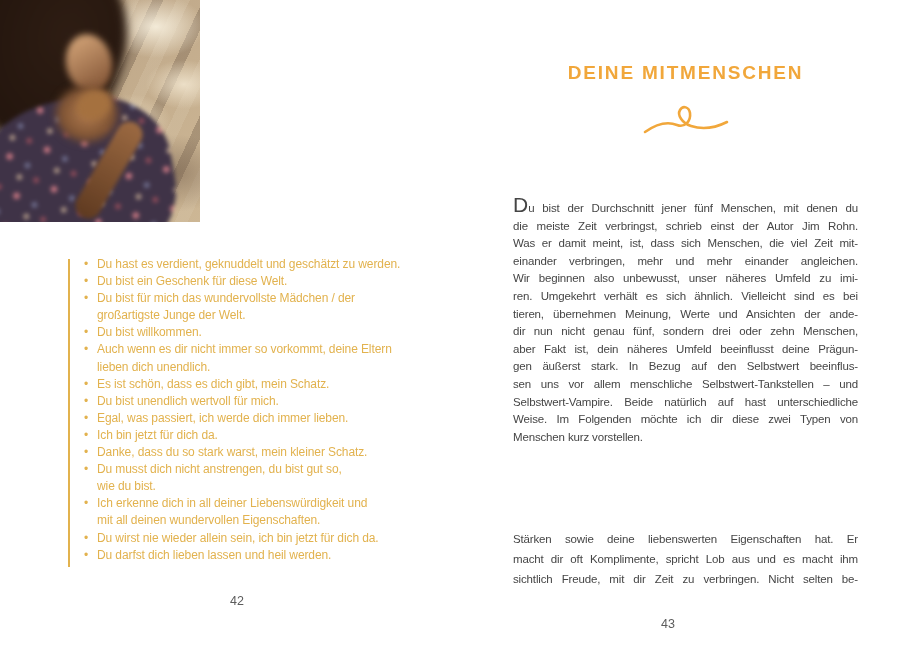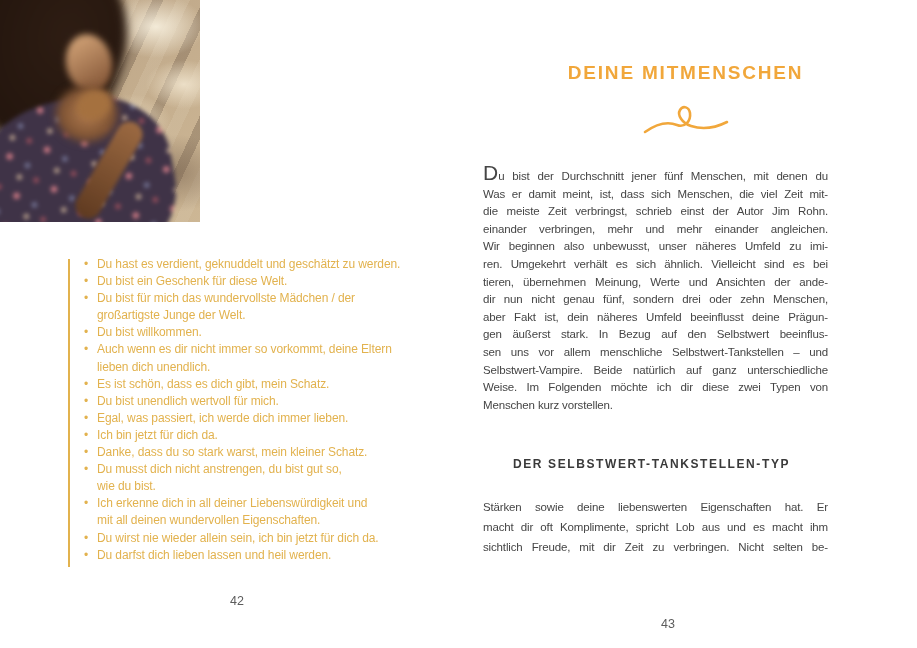--- a/index.html
+++ b/index.html
@@ -57,22 +57,22 @@
   .aff-item .aff-text{flex:1;white-space:nowrap;}
   
   .chapter-title{
     position:absolute;left:513px;top:62px;width:345px;text-align:center;
     color:var(--accent,#F1A73B);font-size:19px;font-weight:700;letter-spacing:1.8px;
   }
   .ornament{
     position:absolute;left:513px;top:101px;width:345px;text-align:center;
   }
   .para{
-    position:absolute;left:483px;width:345px;color:var(--body,#454545);
-    font-size:11.5px;letter-spacing:-0.15px;
+    position:absolute;left:513px;width:345px;color:var(--body,#454545);
+    font-size:11.5px;letter-spacing:-0.15px;margin-top:32px;
   }
   .para-intro{top:168px;line-height:17.6px;}
   .para-body{top:498px;line-height:19.8px;}
   .jline{text-align:justify;text-align-last:justify;white-space:nowrap;}
   .jline.unjust{text-align-last:left;}
   .dropcap{
     font-size:21px;line-height:0;font-weight:500;letter-spacing:0;
   }
   .subhead{
     position:absolute;left:513px;top:457px;width:360px;
@@ -163,36 +163,35 @@
   <div class="chapter-title">DEINE MITMENSCHEN</div>
 
   <div class="ornament">
     <svg width="90" height="38" viewBox="0 0 90 38" xmlns="http://www.w3.org/2000/svg">
       <path class="squiggle-path" d="M4 31 C14 24, 26 20, 36 24 C44 27, 50 20, 49 12 C48 6, 42 4, 39 9 C36 14, 41 22, 50 25 C62 29, 74 27, 86 21" fill="none" stroke="#F1A73B" stroke-width="2.6" stroke-linecap="round"></path>
     </svg>
   </div>
 
   <div class="para para-intro">
       <div class="jline"><span class="dropcap">D</span>u bist der Durchschnitt jener fünf Menschen, mit denen du</div>
+      <div class="jline">die meiste Zeit verbringst, schrieb einst der Autor Jim Rohn.</div>
       <div class="jline">Was er damit meint, ist, dass sich Menschen, die viel Zeit mit-</div>
-      <div class="jline">die meiste Zeit verbringst, schrieb einst der Autor Jim Rohn.</div>
       <div class="jline">einander verbringen, mehr und mehr einander angleichen.</div>
       <div class="jline">Wir beginnen also unbewusst, unser näheres Umfeld zu imi-</div>
       <div class="jline">ren. Umgekehrt verhält es sich ähnlich. Vielleicht sind es bei</div>
       <div class="jline">tieren, übernehmen Meinung, Werte und Ansichten der ande-</div>
       <div class="jline">dir nun nicht genau fünf, sondern drei oder zehn Menschen,</div>
       <div class="jline">aber Fakt ist, dein näheres Umfeld beeinflusst deine Prägun-</div>
       <div class="jline">gen äußerst stark. In Bezug auf den Selbstwert beeinflus-</div>
       <div class="jline">sen uns vor allem menschliche Selbstwert-Tankstellen – und</div>
-      <div class="jline">Selbstwert-Vampire. Beide natürlich auf ganz unterschiedliche</div>
+      <div class="jline">Selbstwert-Vampire. Beide natürlich auf hast unterschiedliche</div>
       <div class="jline">Weise. Im Folgenden möchte ich dir diese zwei Typen von</div>
       <div class="jline unjust">Menschen kurz vorstellen.</div>
     </div>
 
-  <div class="subhead">DER SELBSTWERT-TANKSTELLEN-TYP</div>
 
   <div class="para para-body">
       <div class="jline">Stärken sowie deine liebenswerten Eigenschaften hat. Er</div>
       <div class="jline">macht dir oft Komplimente, spricht Lob aus und es macht ihm</div>
       <div class="jline">sichtlich Freude, mit dir Zeit zu verbringen. Nicht selten be-</div>
     </div>
 
   <div class="pagenum right">43</div>
 
 </div>

